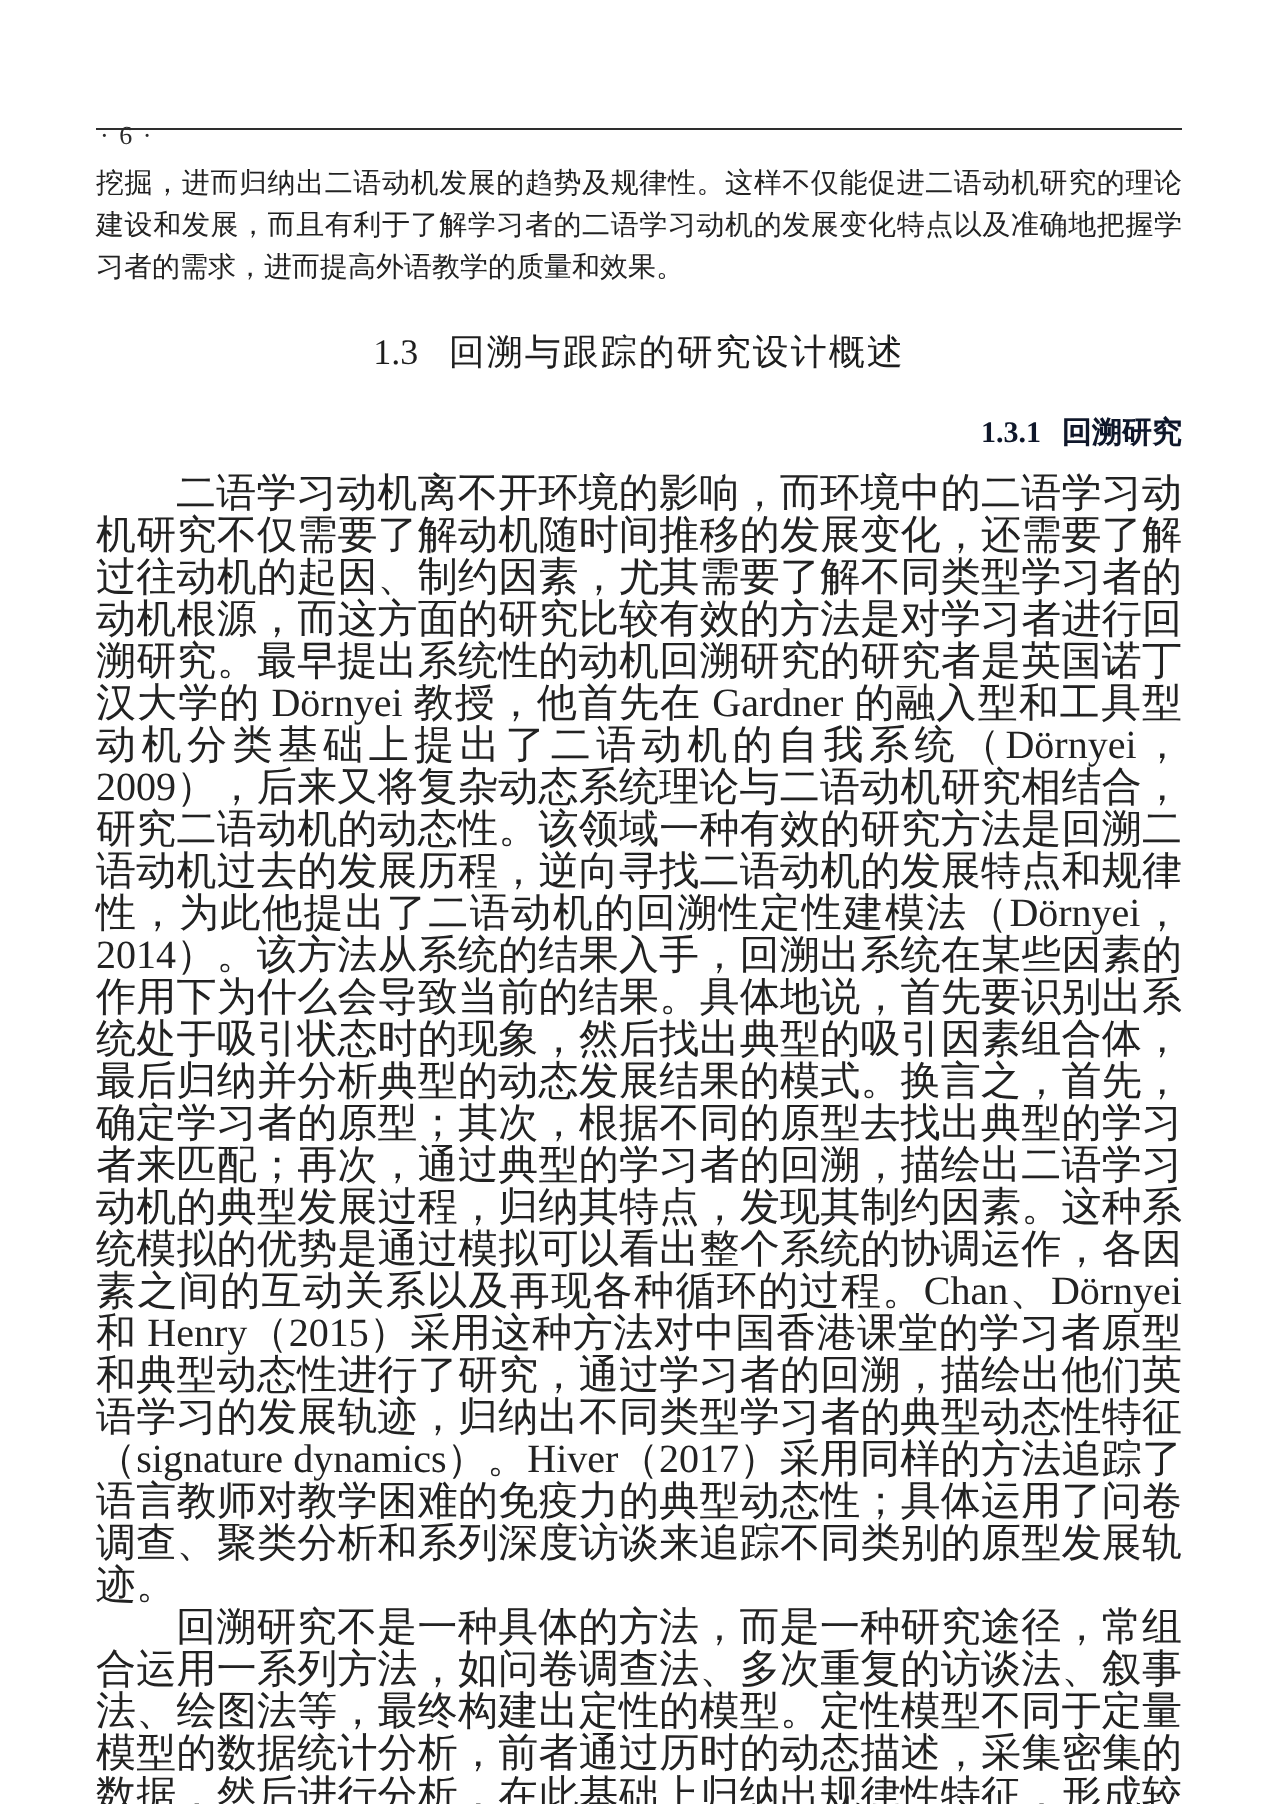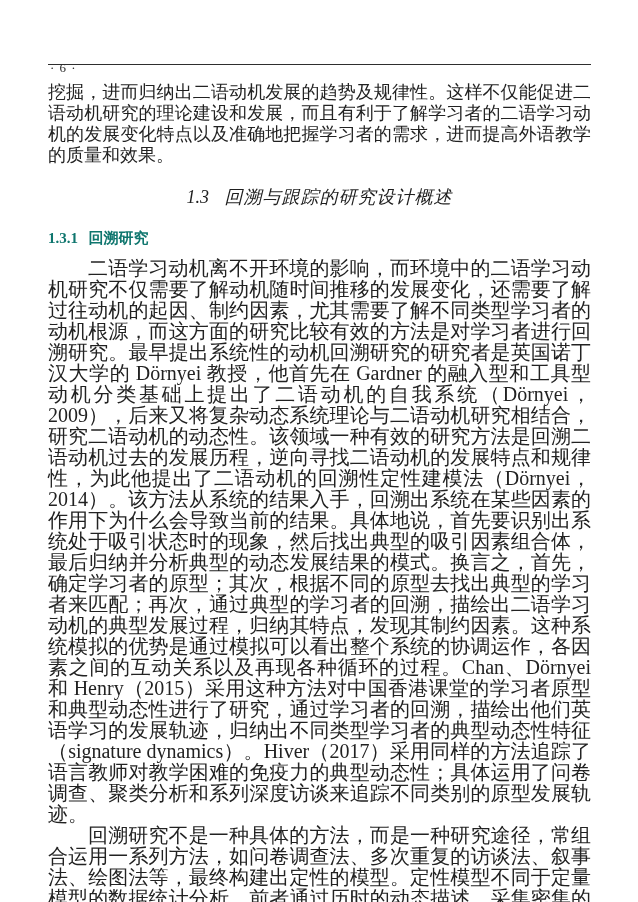--- a/index.html
+++ b/index.html
@@ -31,46 +31,46 @@
     position: absolute;
     left: 2px;
     top: 0;
     letter-spacing: 1px;
   }
   .running-title {
     letter-spacing: 1px;
   }
   .continuation-paragraph {
     margin: 17px 0 0 0;
-    font-size: 18px;
+    font-size: 14px;
     line-height: 21px;
     text-align: justify;
     text-indent: 0;
   }
   .section-heading {
     margin: 18px 0 0 0;
     font-size: 18px;
     line-height: 26px;
     font-weight: normal;
     text-align: center;
     letter-spacing: 1px;
     color: #1e1e1e;
-    font-style: italic;
   }
   .section-heading .sec-number {
     margin-right: 0.85em;
     letter-spacing: 0;
   }
   .subsection-heading {
     margin: 17px 0 0 0;
     font-size: 15px;
     line-height: 21px;
     font-weight: bold;
     font-family: "Liberation Sans", "DejaVu Sans", sans-serif;
-    color: #0f766e;
+    color: #0f172a;
+    text-align: right;
   }
   .subsection-heading .sub-number {
     font-family: "Liberation Serif", "DejaVu Serif", serif;
     margin-right: 0.7em;
   }
   .body-paragraph {
     margin: 9px 0 0 0;
     font-size: 20px;
     line-height: 21px;
     text-align: justify;

